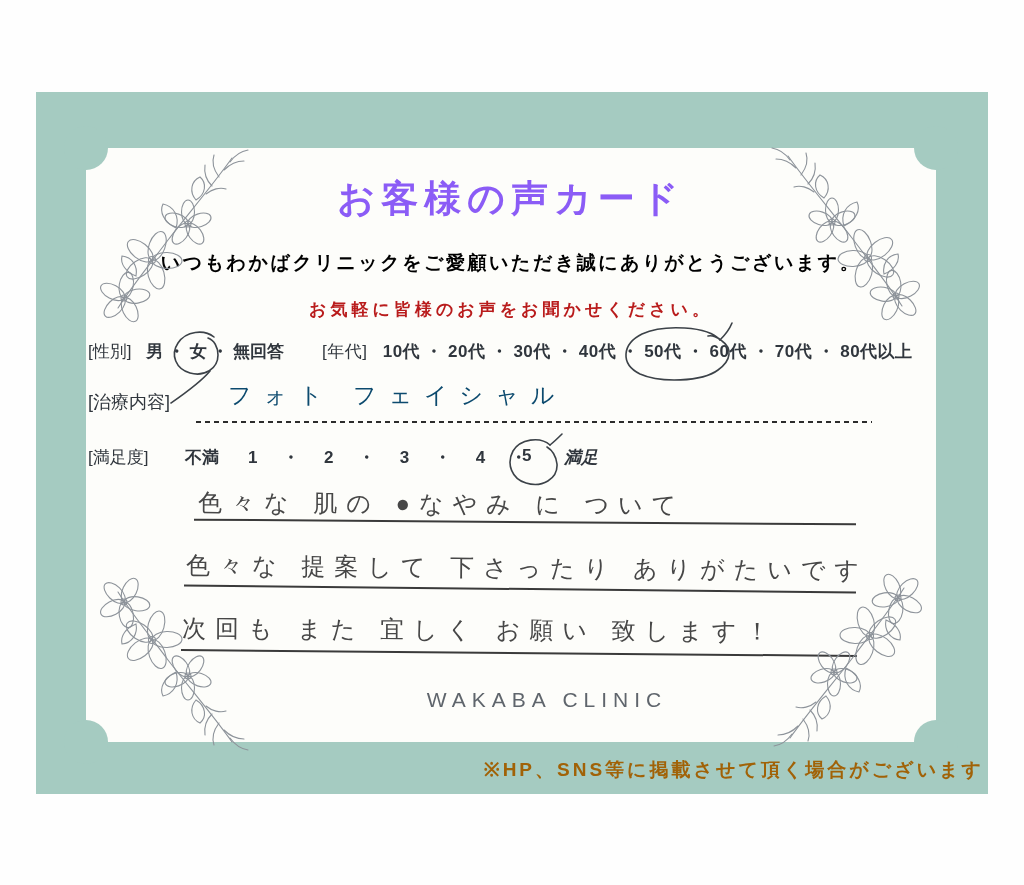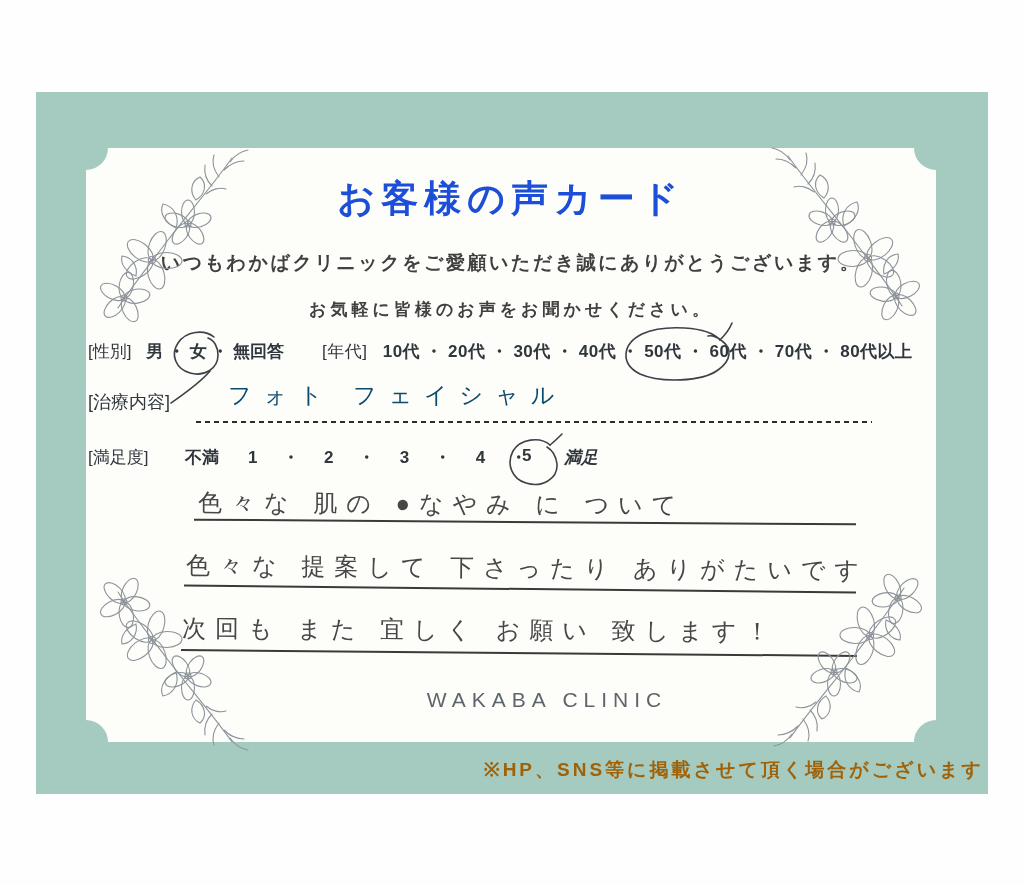--- a/index.html
+++ b/index.html
@@ -8,25 +8,25 @@
   .teal-mat{position:absolute;left:36px;top:92px;width:952px;height:702px;background:#a5cbc1;}
   .card{position:absolute;left:86px;top:148px;width:850px;height:594px;background:#fdfdfa;}
   .notch{position:absolute;width:44px;height:44px;border-radius:50%;background:#a5cbc1;}
   .notch.tl{left:-22px;top:-22px;}
   .notch.tr{right:-22px;top:-22px;}
   .notch.bl{left:-22px;bottom:-22px;}
   .notch.br{right:-22px;bottom:-22px;}
 
   .title{position:absolute;top:26px;left:0;width:100%;margin:0;text-align:center;
          font-family:Liberation Mono, monospace;font-weight:600;
-         font-size:37px;letter-spacing:6px;color:#1d4ed8;}
+         font-size:37px;letter-spacing:6px;color:#8b5cf6;}
   .greeting{position:absolute;top:102px;left:0;width:100%;margin:0;text-align:center;
-            font-weight:700;font-size:19px;letter-spacing:2.5px;color:#404040;}
+            font-weight:700;font-size:19px;letter-spacing:2.5px;color:#000000;}
   .prompt{position:absolute;top:150px;left:0;width:100%;margin:0;text-align:center;
-          font-weight:700;font-size:17px;letter-spacing:4px;color:#404040;}
+          font-weight:700;font-size:17px;letter-spacing:4px;color:#b91c1c;}
 
   .row{position:absolute;left:0;width:100%;font-weight:700;font-size:17px;color:#30363d;
        white-space:nowrap;}
   .row-demo{top:192px;}
   .flabel{font-weight:400;}
   .gender{position:absolute;left:2px;top:0;}
   .age{position:absolute;left:236px;top:0;letter-spacing:0.5px;}
   .gap{display:inline-block;width:10px;}
 
   .circled{position:relative;display:inline-block;}

